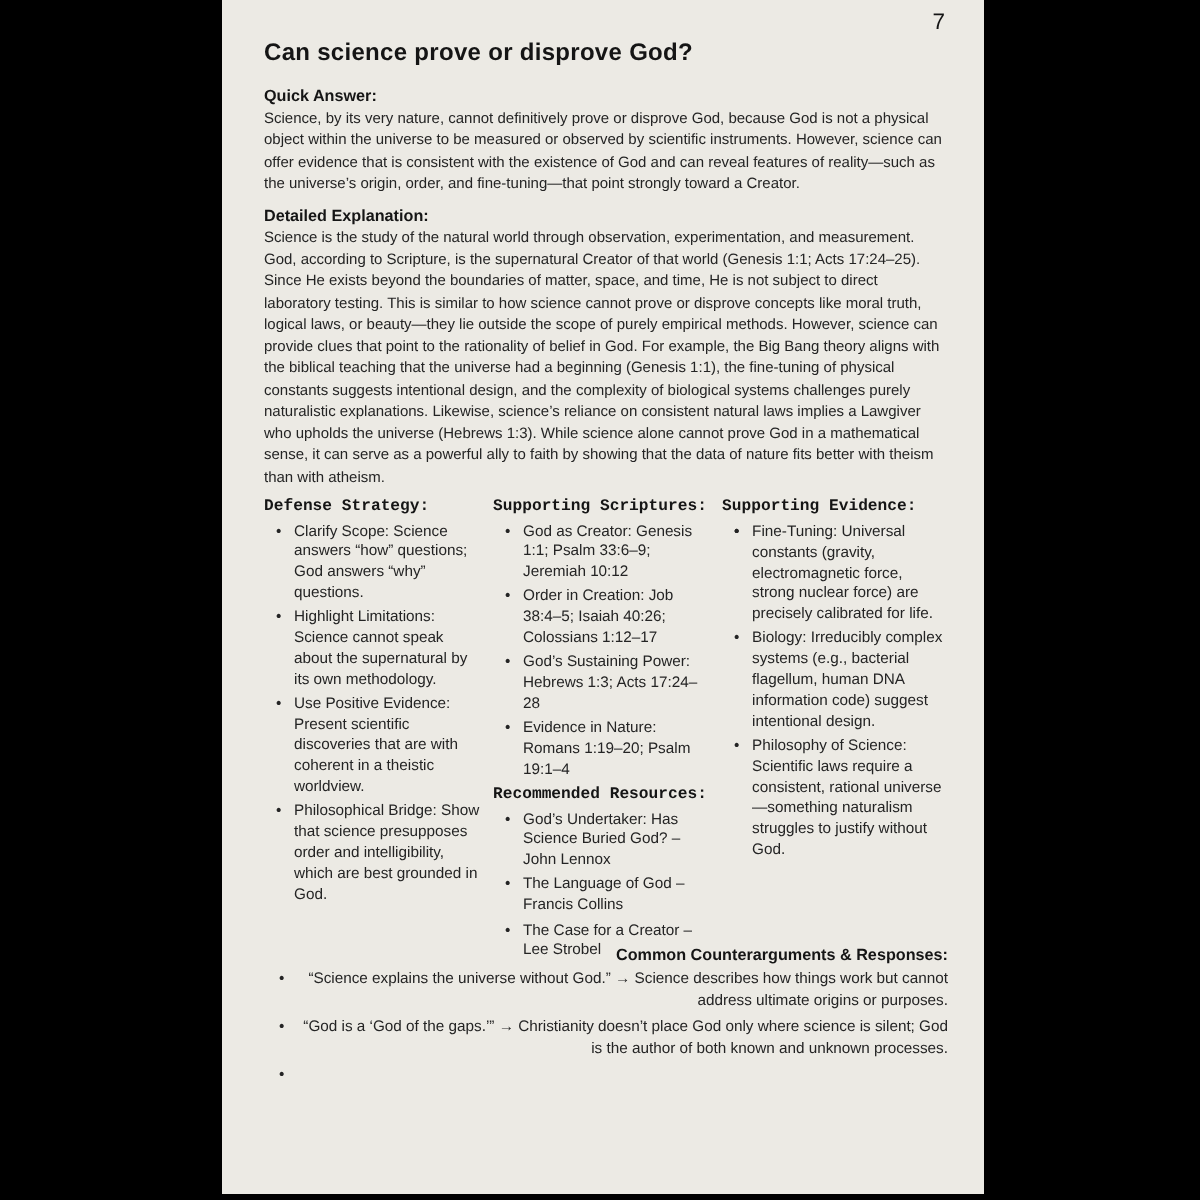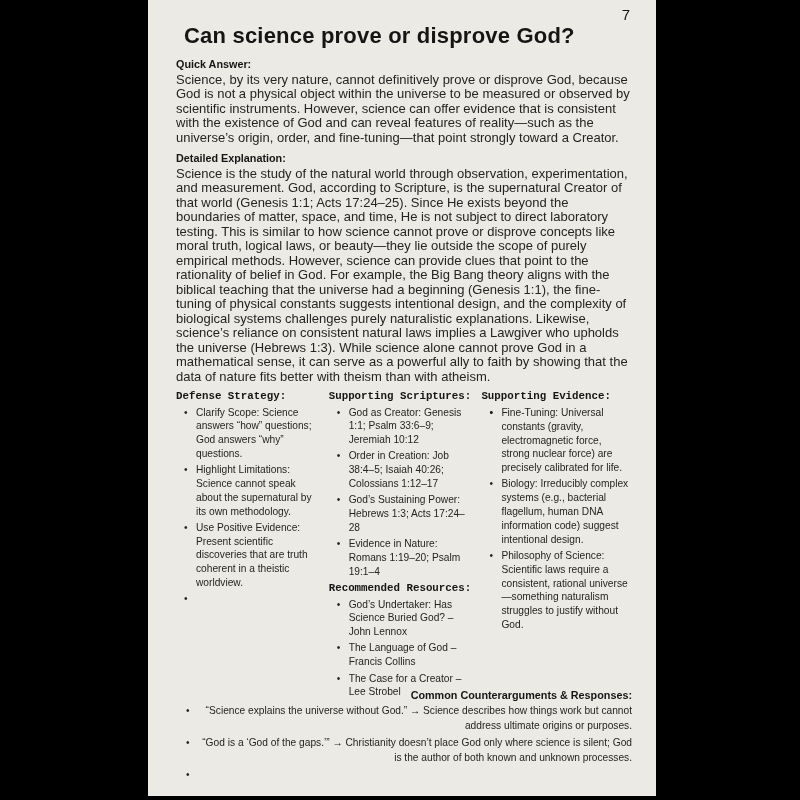--- a/index.html
+++ b/index.html
@@ -32,37 +32,37 @@
     padding:16px 24px 6px 28px;
     overflow:hidden;
   }
   .page-number{
     position:absolute;
     top:6px; right:26px;
     font-size:15px;
     color:var(--heading);
   }
   h1.title{
-    margin:7px 0 8px 8px;
-    font-size:22px;
+    margin:7px 0 8px 0;
+    font-size:16px;
     line-height:26px;
     font-weight:700;
     letter-spacing:.2px;
     color:var(--heading);
   }
   .h{
     font-weight:700;
     font-size:10.8px;
     line-height:14.5px;
     color:var(--heading);
     margin:6px 0 1px 0;
   }
   p.body{
     margin:0;
-    font-size:13px;
+    font-size:10px;
     line-height:14.5px;
   }
   .columns{
     display:flex;
     margin-top:5px;
   }
   .col{
     width:154px;
     padding-right:9px;
     font-size:10.2px;
@@ -117,23 +117,23 @@
     <div class="columns">
 
       <div class="col">
         <div class="h">Defense Strategy:</div>
         <ul class="blist">
 
             <li><span class="dot">•</span><span>Clarify Scope: Science answers “how” questions; God answers “why” questions.</span></li>
 
             <li><span class="dot">•</span><span>Highlight Limitations: Science cannot speak about the supernatural by its own methodology.</span></li>
 
-            <li><span class="dot">•</span><span>Use Positive Evidence: Present scientific discoveries that are truth coherent in a theistic worldview.</span></li>
+            <li><span class="dot">•</span><span>Use Positive Evidence: Present scientific discoveries that are with coherent in a theistic worldview.</span></li>
 
-            <li><span class="dot">•</span></li>
+            <li><span class="dot">•</span><span>Philosophical Bridge: Show that science presupposes order and intelligibility, which are best grounded in God.</span></li>
           </ul>
       </div>
 
       <div class="col">
         <div class="h">Supporting Scriptures:</div>
         <ul class="blist">
 
             <li><span class="dot">•</span><span>God as Creator: Genesis 1:1; Psalm 33:6–9; Jeremiah 10:12</span></li>
 
             <li><span class="dot">•</span><span>Order in Creation: Job 38:4–5; Isaiah 40:26; Colossians 1:12–17</span></li>

